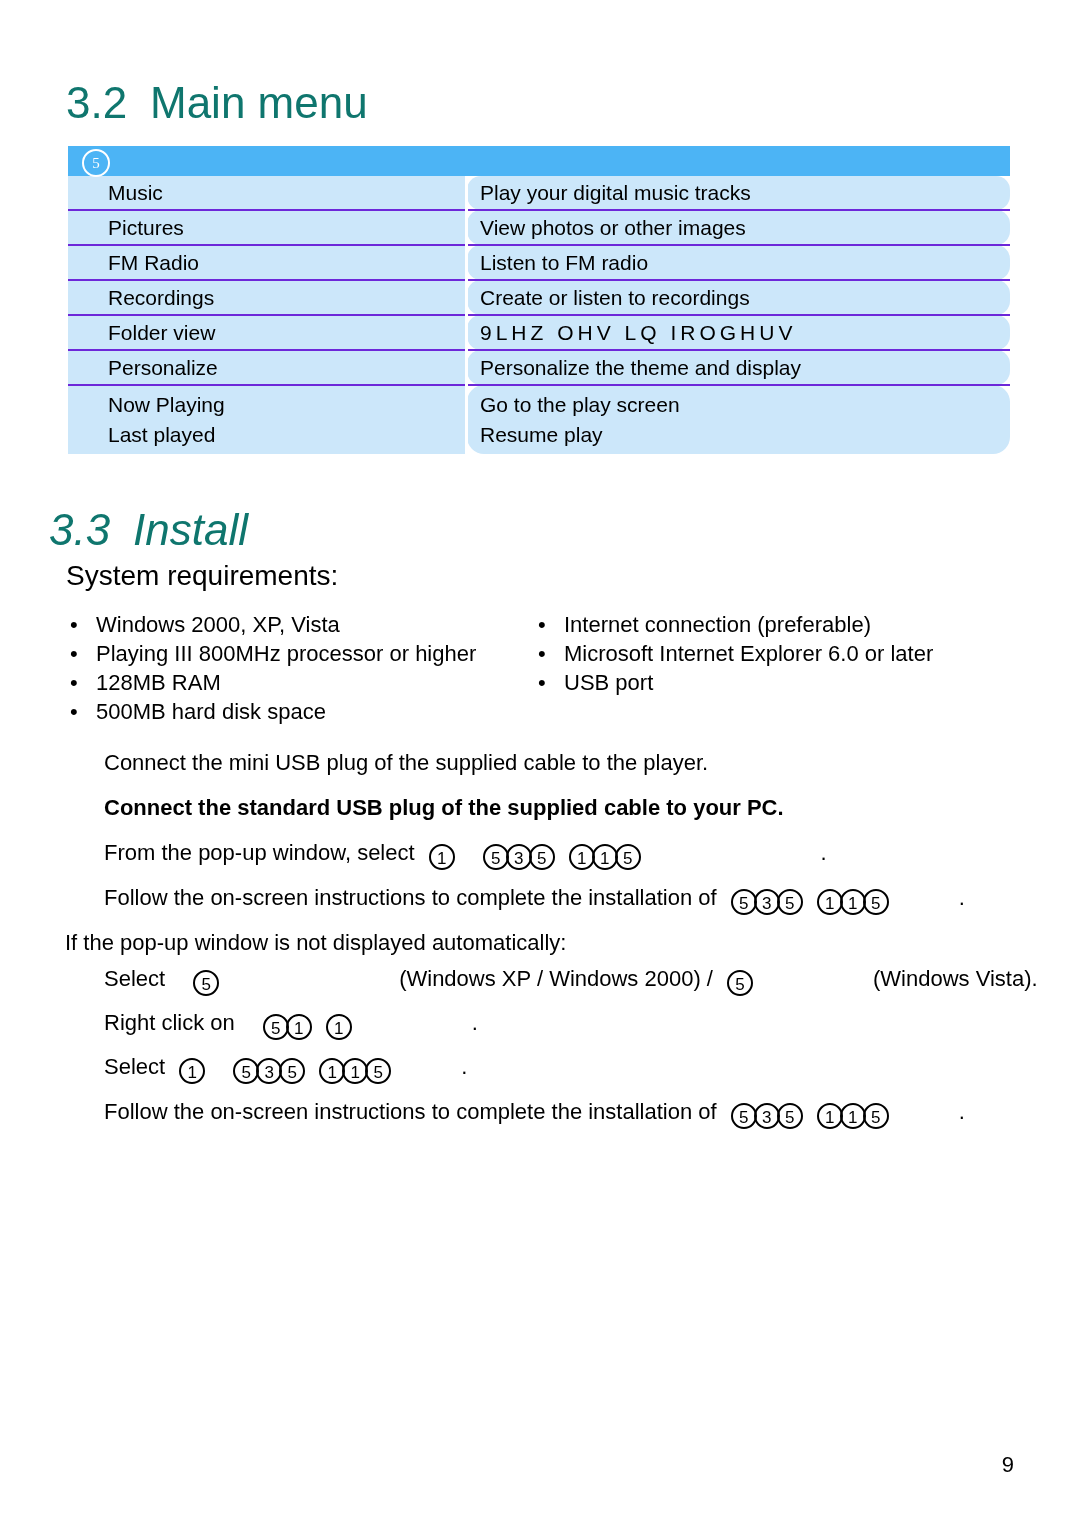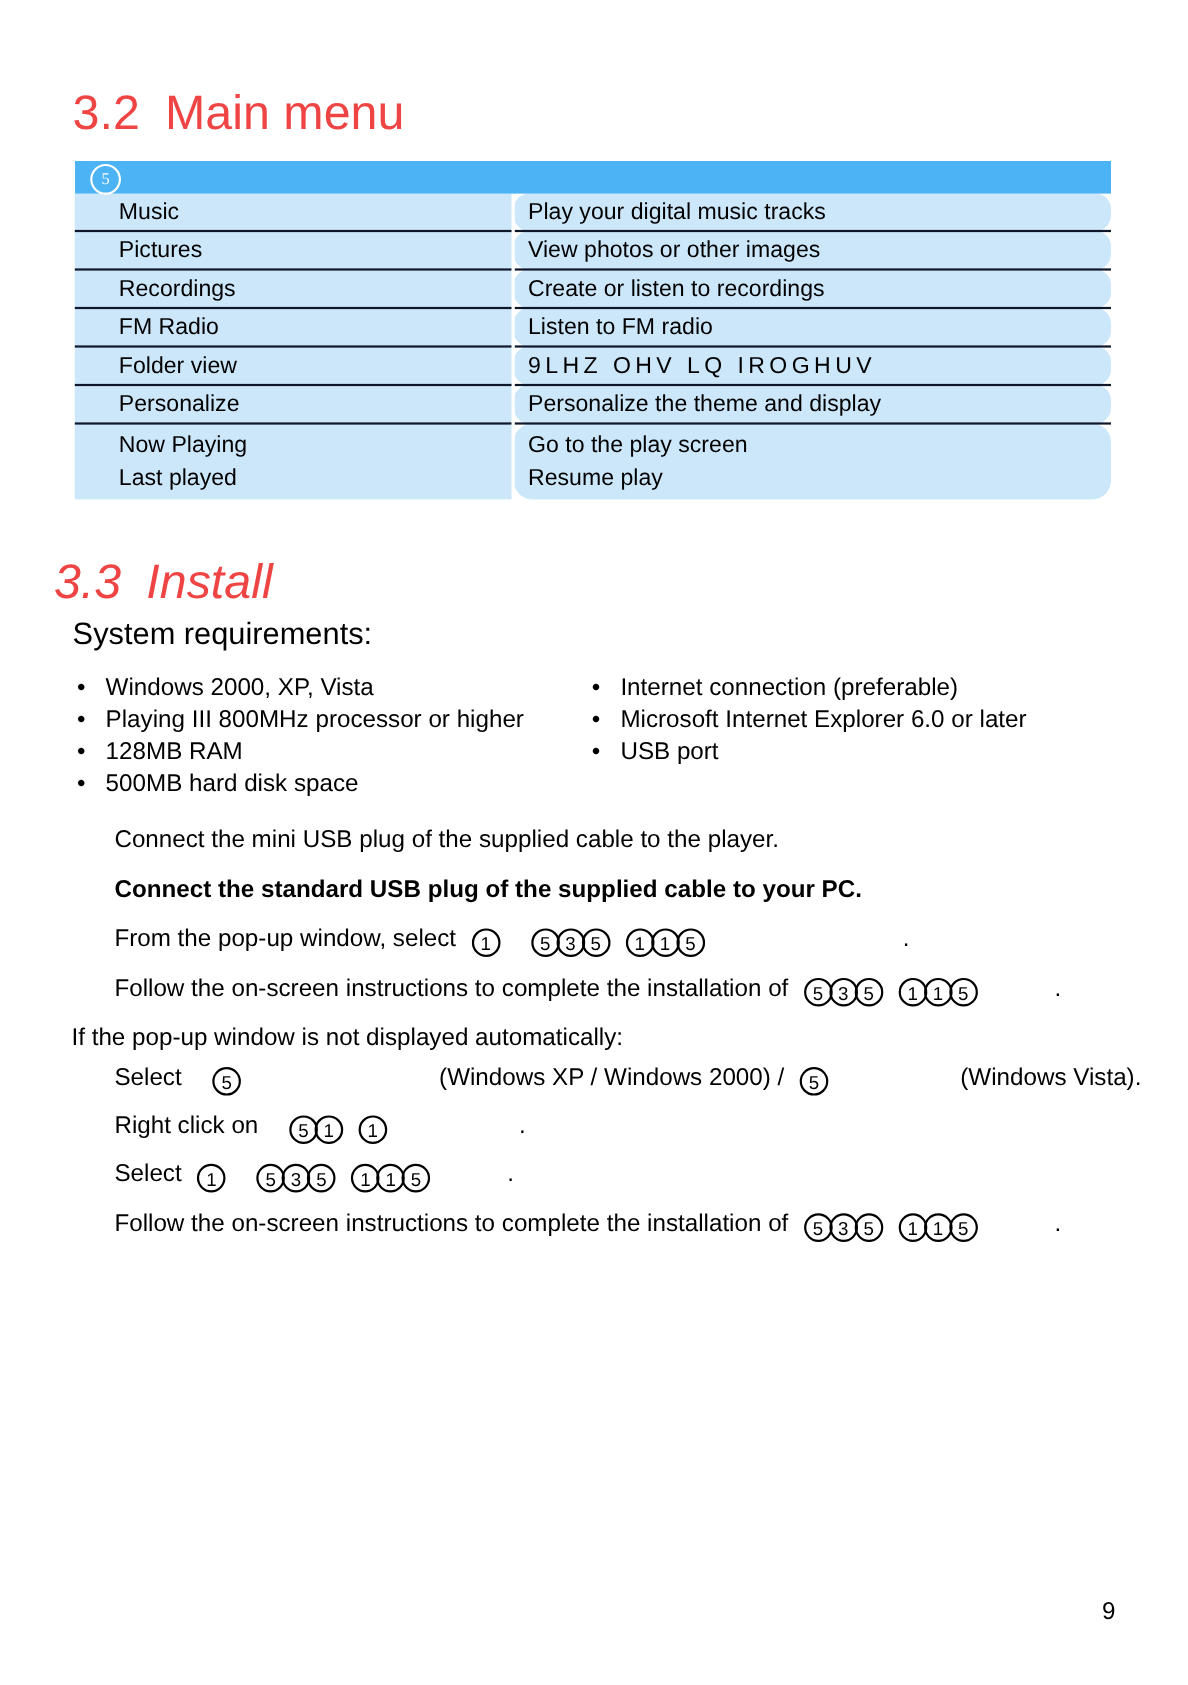--- a/index.html
+++ b/index.html
@@ -19,21 +19,21 @@
   .page {
     position: absolute;
     left: 0; top: 0;
     width: 1080px;
     height: 1532px;
   }
 
   
   .heading {
     position: absolute;
-    color: #ef4444;
+    color: #0f766e;
     font-size: 44px;
     font-weight: normal;
     letter-spacing: 0px;
     white-space: nowrap;
   }
   .heading .num {
     display: inline-block;
     min-width: 84px;
   }
   #heading-main-menu { left: 66px; top: 78px; }
@@ -68,21 +68,21 @@
     text-align: center;
     font-family: "Liberation Serif", serif;
   }
   .menu-table td {
     background: #cce7fa;
     vertical-align: middle;
     padding: 0;
   }
   .menu-table tr.data-row td {
     height: 33px;
-    border-bottom: 2px solid #0f172a;
+    border-bottom: 2px solid #6d28d9;
   }
   .menu-table tr.data-row td.col-label {
     width: 357px;
     border-right: 3px solid #ffffff;
     padding-left: 40px;
   }
   .menu-table tr.data-row td.col-desc {
     padding-left: 12px;
     border-radius: 14px;
   }
@@ -193,26 +193,26 @@
 
       <tr class="data-row">
         <td class="col-label">Music</td>
         <td class="col-desc">Play your digital music tracks</td>
       </tr>
       <tr class="data-row">
         <td class="col-label">Pictures</td>
         <td class="col-desc">View photos or other images</td>
       </tr>
       <tr class="data-row">
+        <td class="col-label">FM Radio</td>
+        <td class="col-desc">Listen to FM radio</td>
+      </tr>
+      <tr class="data-row">
         <td class="col-label">Recordings</td>
         <td class="col-desc">Create or listen to recordings</td>
-      </tr>
-      <tr class="data-row">
-        <td class="col-label">FM Radio</td>
-        <td class="col-desc">Listen to FM radio</td>
       </tr>
       <tr class="data-row">
         <td class="col-label">Folder view</td>
         <td class="col-desc garbled">9LHZ  OHV LQ IROGHUV</td>
       </tr>
       <tr class="data-row">
         <td class="col-label">Personalize</td>
         <td class="col-desc">Personalize the theme and display</td>
       </tr>
 

